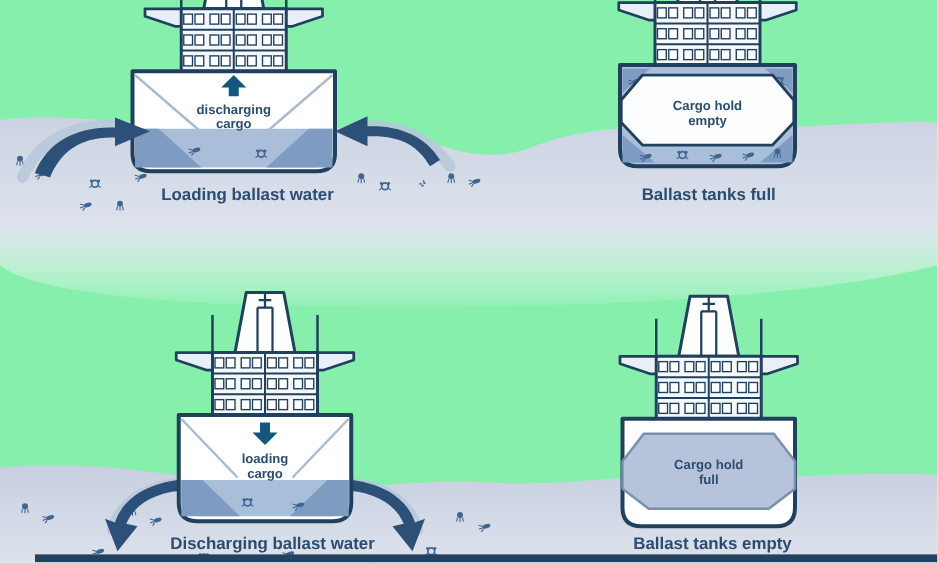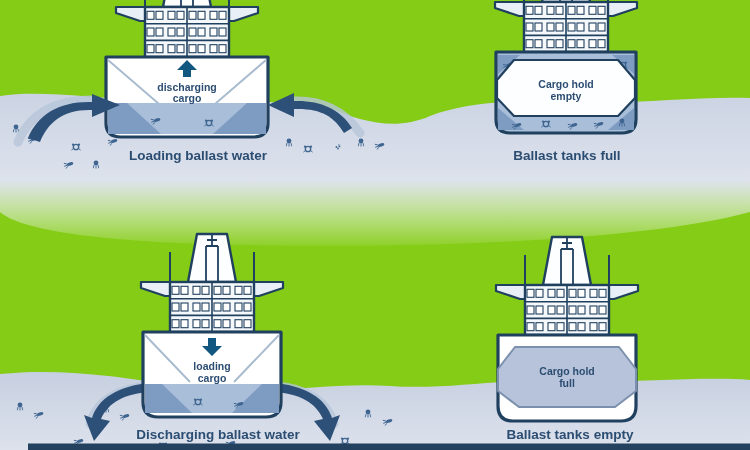--- a/index.html
+++ b/index.html
@@ -1,16 +1,16 @@
 <!DOCTYPE html>
 <html style="--outline: #20405f; --text: #2c4d72; --water: #cdd5e4; --water-deep: #c6cfe0; --ballast: #a9bed9; --tank-dark: #7e9cc2; --cargo: #b7c3da; --arrow: #2c5077; --wash: #b6c6da; --organism: #3f6591; --glyph: #12577f; --bar: #24415f;"><head>
 <meta charset="utf-8">
 <style>
   html,body{margin:0;padding:0;background:#fff;}
-  .stage{position:relative;width:750px;height:450px;overflow:hidden;background:#84cc16;
+  .stage{position:relative;width:750px;height:450px;overflow:hidden;background:#86efac;
          font-family:"Liberation Sans",sans-serif;}
   svg{display:block;}
   text.caption{font:700 13.5px "Liberation Sans",sans-serif;fill:var(--text);text-anchor:middle;}
   text.hull-label{font:700 10.5px "Liberation Sans",sans-serif;fill:var(--text);text-anchor:middle;}
 </style>
 </head>
 <body>
 
 <div class="stage">
 <svg width="750" height="450" viewBox="0 0 750 450">

